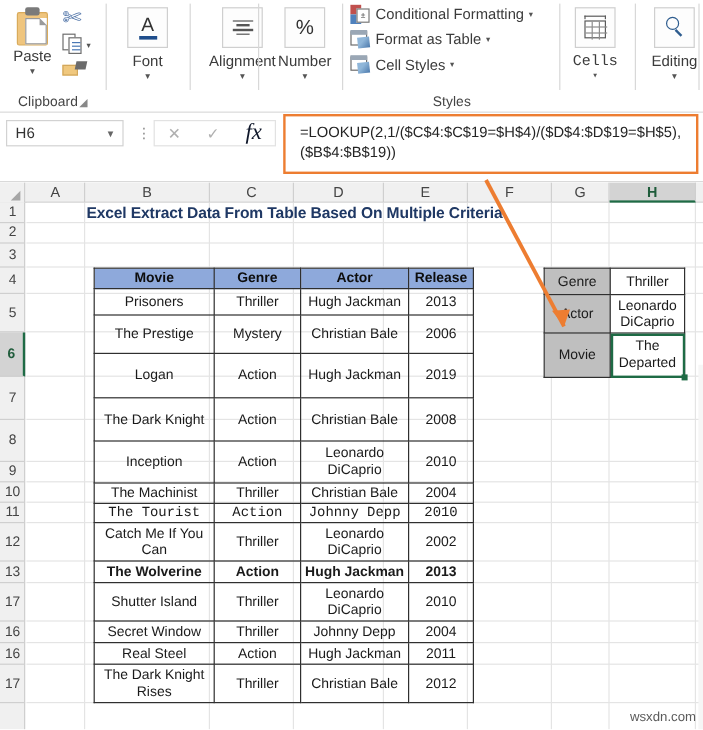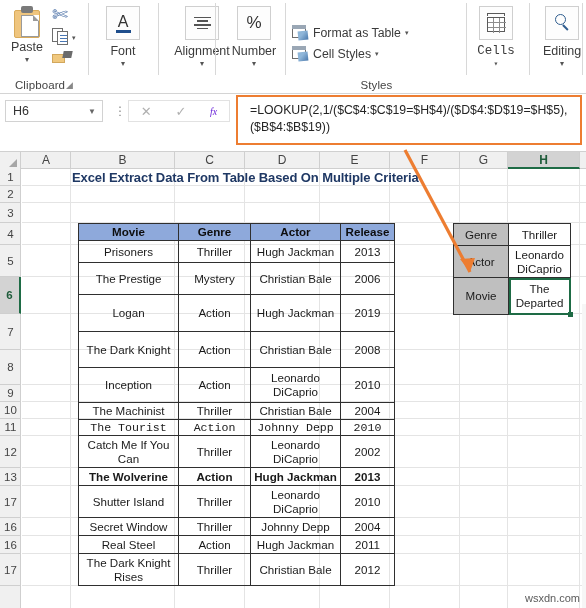--- a/index.html
+++ b/index.html
@@ -254,21 +254,21 @@
     letter-spacing: 0;
   }
   .fb-ctrls {
     position: absolute; left: 128px; top: 6px;
     width: 102px; height: 22px;
     border: 1px solid #e2e2e2;
     background: #fff;
     display: flex; align-items: center; justify-content: space-around;
   }
   .fb-ctrls span { font-size: 13px; color: #b0b0b0; }
-  .fb-ctrls .fx { color: #6d28d9; font-style: italic; font-family: "Liberation Serif", serif; font-size: 10px; }
+  .fb-ctrls .fx { color: #0f172a; font-style: italic; font-family: "Liberation Serif", serif; font-size: 19px; }
   .formula-input {
     position: absolute; left: 236px; top: 1px;
     width: 346px; height: 50px;
     border: 2.5px solid #ED7D31;
     background: #ffffff;
     padding: 5px 8px 4px 12px;
     font-size: 12.3px;
     color: #242424;
     line-height: 17px;
     word-break: break-all;
@@ -494,20 +494,29 @@
     <div class="rgroup" style="left:219px; width:70px;">
       <div class="bigbtn" style="left:0; top:6px; width:70px;">
         <div class="iconbox">%</div>
         <span class="cap">Number</span>
         <span class="chev">▾</span>
       </div>
     </div>
     <div class="rgroup-sep" style="left:285px;"></div>
 
     <div class="rgroup" style="left:289px; width:175px;">
+      <div class="smallbtn" style="left:3px; top:4px;">
+        <span class="si icn-cf">
+          <span class="sq1"></span>
+            <span class="sq2"></span>
+            <span class="grid">±</span>
+        </span>
+        <span>Conditional Formatting</span>
+        <span class="arr">▾</span>
+      </div>
       <div class="smallbtn" style="left:3px; top:25px;">
         <span class="si icn-tbl">
           <span class="tbody"></span>
             <span class="thead"></span>
             <span class="pen"></span>
         </span>
         <span>Format as Table</span>
         <span class="arr">▾</span>
       </div>
       <div class="smallbtn" style="left:3px; top:46px;">

